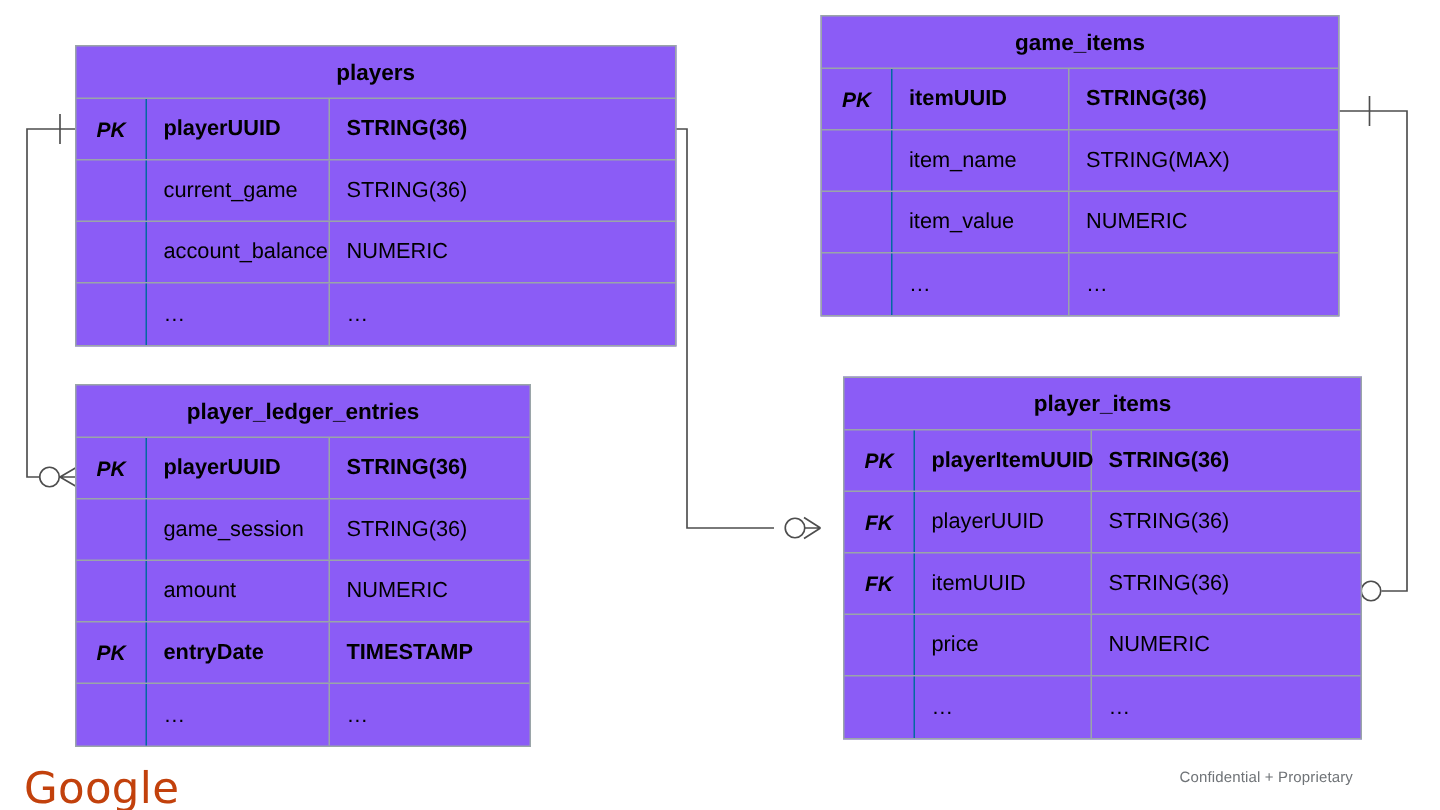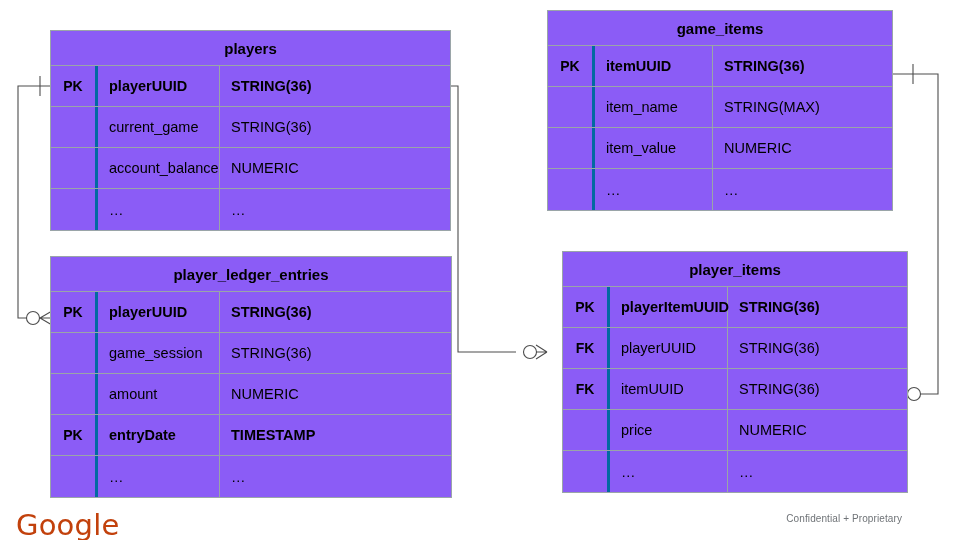--- a/index.html
+++ b/index.html
@@ -55,27 +55,28 @@
     box-sizing: border-box;
     border-bottom: 1px solid #9aa5a8;
   }
   .row:last-child {
     border-bottom: none;
   }
   .cell-key {
     width: 47px;
     flex: 0 0 47px;
     box-sizing: border-box;
-    border-right: 3px solid #0369a1;
+    border-right: 1px solid #0369a1;
     display: flex;
     align-items: center;
     justify-content: center;
     font-size: 14px;
     font-weight: bold;
     color: #000;
+    font-style: italic;
   }
   .cell-name {
     flex: 1 1 auto;
     box-sizing: border-box;
     border-right: 1px solid #9aa5a8;
     display: flex;
     align-items: center;
     padding-left: 11px;
     font-size: 14.5px;
     color: #000;
@@ -92,21 +93,21 @@
   .row.pk .cell-type { font-weight: bold; }
 
   
   .left-entity .cell-name  { flex: 0 0 122px; width: 122px; }
   .left-entity .cell-type  { flex: 1 1 auto; }
   .right-entity .cell-name { flex: 0 0 118px; width: 118px; }
   .right-entity .cell-type { flex: 1 1 auto; }
 
   
   #ent-players            { left: 50px;  top: 30px;  width: 401px; }
-  #ent-ledger             { left: 50px;  top: 256px; width: 402px; }
+  #ent-ledger             { left: 50px;  top: 256px; width: 304px; }
   #ent-game-items         { left: 547px; top: 10px;  width: 346px; }
   #ent-player-items       { left: 562px; top: 251px; width: 346px; }
 
   
   #footer-logo {
     position: absolute;
     left: 16px;
     top: 508px;
     font-size: 29px;
     letter-spacing: 0.2px;

